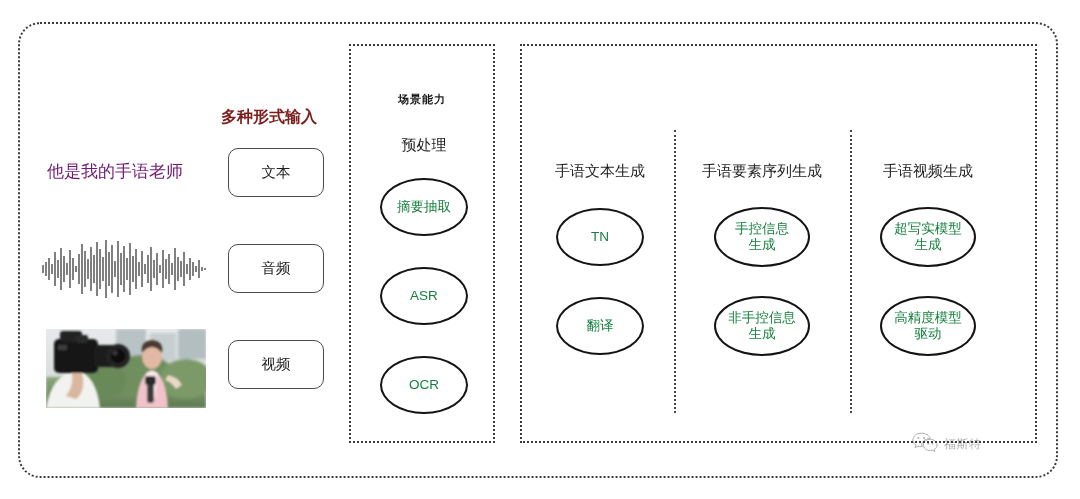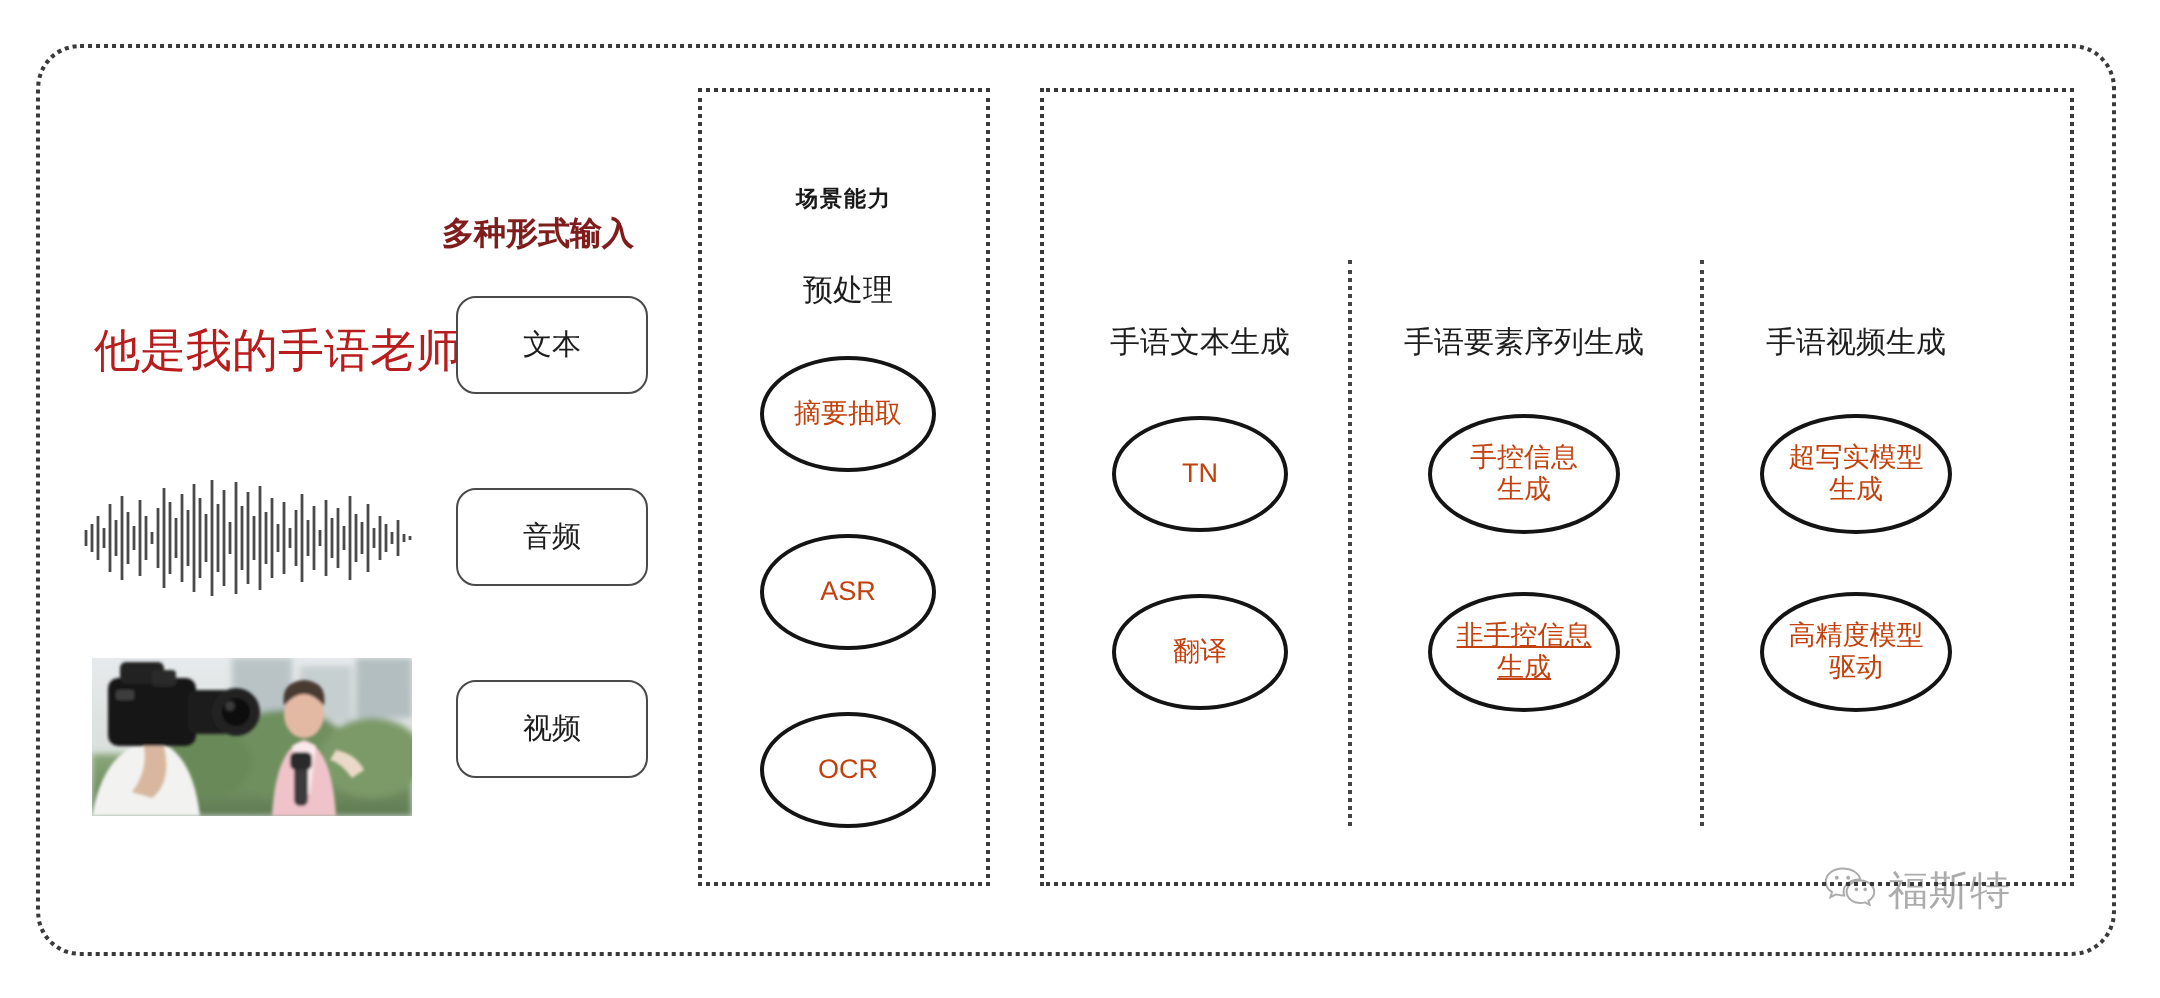--- a/index.html
+++ b/index.html
@@ -95,40 +95,40 @@
     box-sizing: border-box;
     border: 2.2px solid #141414;
     border-radius: 50%;
     background: #ffffff;
     display: flex;
     align-items: center;
     justify-content: center;
     text-align: center;
     font-size: 13.5px;
     line-height: 1.18;
-    color: #c2410c;
+    color: #15803d;
     transform: translate(-50%, -50%);
     white-space: pre-line;
     padding: 0 4px;
   }
   .ellipse.small { width: 88px; height: 58px; }
   .ellipse.wide  { width: 96px; height: 60px; }
 
   
   .input-title {
     position: absolute;
     font-size: 16px;
     font-weight: bold;
     color: #7f1d1d;
     white-space: nowrap;
   }
   .sentence {
     position: absolute;
-    font-size: 23px;
-    color: #b91c1c;
+    font-size: 17px;
+    color: #701a75;
     white-space: nowrap;
   }
   .pill {
     position: absolute;
     box-sizing: border-box;
     width: 96px;
     height: 49px;
     border: 1.6px solid #4a4a4a;
     border-radius: 10px;
     background: #ffffff;
@@ -164,21 +164,21 @@
   .watermark {
     position: absolute;
     left: 912px;
     top: 432px;
     display: flex;
     align-items: center;
     gap: 6px;
     opacity: 0.42;
   }
   .watermark .wm-text {
-    font-size: 20px;
+    font-size: 12px;
     color: #3c3c3c;
     letter-spacing: 0.5px;
   }
 </style>
 </head>
 <body>
 
 <div id="canvas">
 
   <div class="outer-frame"></div>
@@ -330,21 +330,21 @@
     <div class="col-divider" id="divider-1"></div>
     <div class="col-divider" id="divider-2"></div>
 
     <div class="col-label" style="left:78px; top:116px;">手语文本生成</div>
     <div class="ellipse small" style="left:78px; top:191px;">TN</div>
     <div class="ellipse small" style="left:78px; top:280px;">翻译</div>
 
     <div class="col-label" style="left:240px; top:116px;">手语要素序列生成</div>
     <div class="ellipse wide" style="left:240px; top:191px;">手控信息
 生成</div>
-    <div class="ellipse wide" style="left:240px; top:280px;text-decoration:underline;">非手控信息
+    <div class="ellipse wide" style="left:240px; top:280px;">非手控信息
 生成</div>
 
     <div class="col-label" style="left:406px; top:116px;">手语视频生成</div>
     <div class="ellipse wide" style="left:406px; top:191px;">超写实模型
 生成</div>
     <div class="ellipse wide" style="left:406px; top:280px;">高精度模型
 驱动</div>
   </div>
 
   <div class="watermark">

